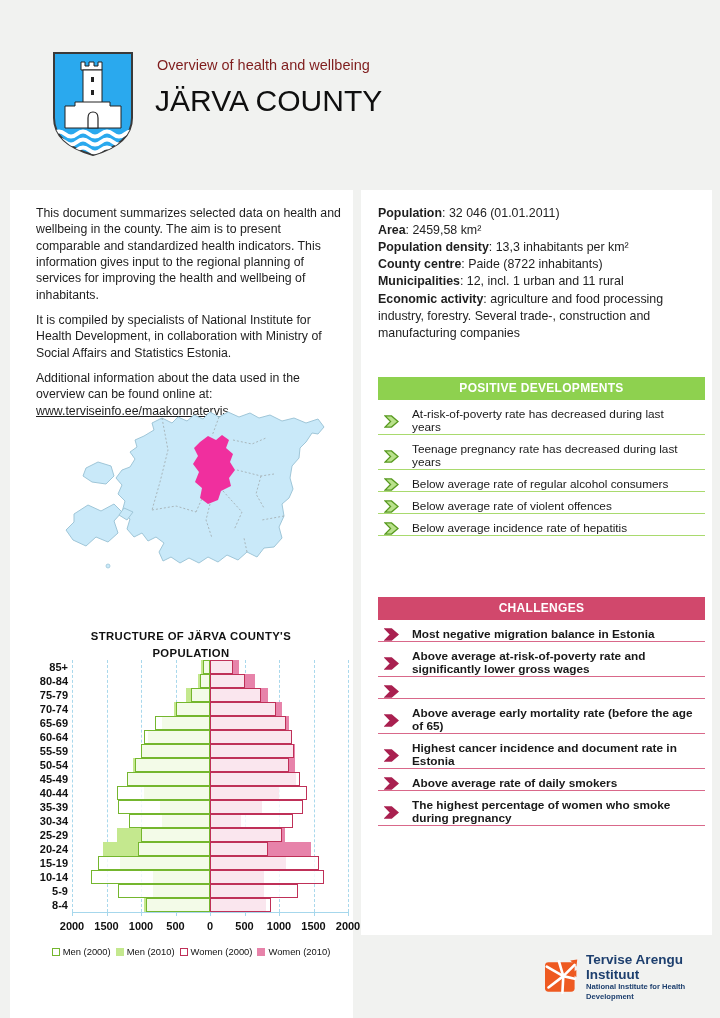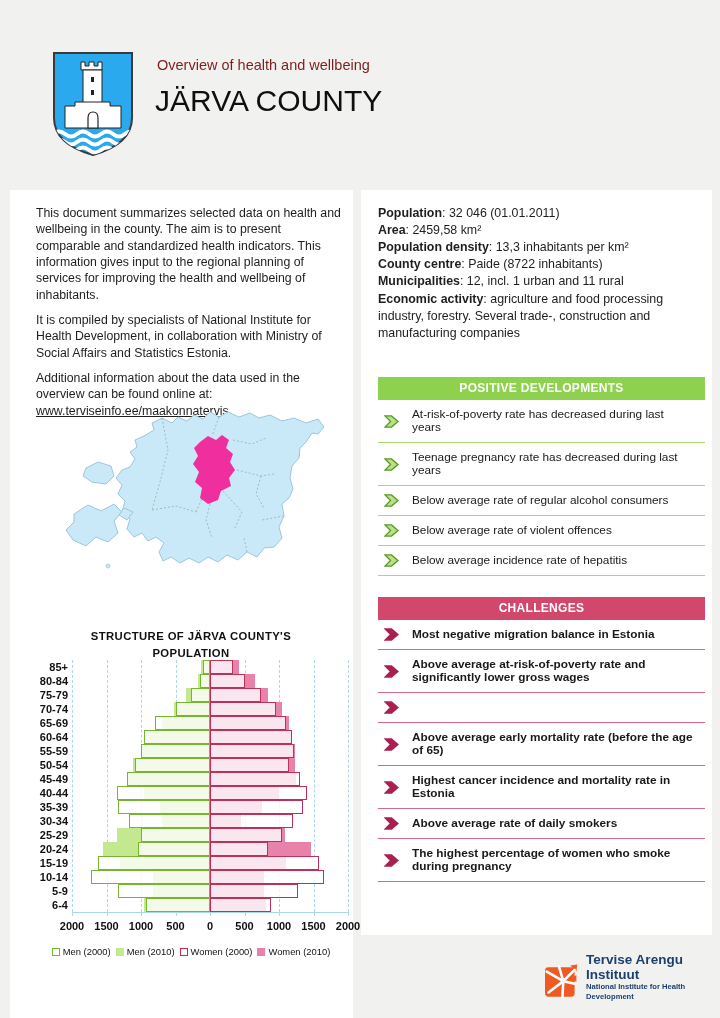--- a/index.html
+++ b/index.html
@@ -24,21 +24,21 @@
   .facts{position:absolute;left:378px;top:205px;width:326px;font-size:12.4px;line-height:1.38;color:#1e1e1e;}
   .fl-label{font-weight:bold;}
   
   .section{position:absolute;width:327px;left:378px;}
   .sec-positive{top:377px;}
   .sec-challenges{top:597px;}
   .sec-header{height:23px;line-height:23px;text-align:center;color:#fff;font-weight:bold;
     font-size:12px;letter-spacing:.3px;}
   .sec-positive .sec-header{background:var(--green);}
   .sec-challenges .sec-header{background:var(--red);}
-  .item{display:flex;align-items:center;padding:8px 0 8px 6px;}
+  .item{display:flex;align-items:center;padding:8px 0 0 6px;}
   .sec-positive .item{border-bottom:1px solid #a9da6e;}
   .sec-challenges .item{border-bottom:1px solid #d9688a;font-weight:bold;}
   .item .txt{font-size:11.8px;line-height:13px;color:#191919;margin-left:13px;width:282px;}
   .item svg{flex:0 0 auto;}
   
   .mapbox{position:absolute;left:56px;top:390px;width:302px;height:212px;}
   
   .chart{position:absolute;left:30px;top:620px;width:322px;height:340px;font-size:11px;}
   .c-title{position:absolute;top:8px;left:0;width:100%;text-align:center;font-weight:bold;
     font-size:11.3px;letter-spacing:.4px;color:#111;line-height:17px;}
@@ -47,21 +47,21 @@
   .tick{position:absolute;top:252px;width:1px;height:4px;background:#a6d7ec;}
   .bar{position:absolute;height:14px;box-sizing:border-box;}
   .bar.outline{background:rgba(255,255,255,.8);}
   .ylab{position:absolute;left:0;width:38px;text-align:right;font-weight:bold;font-size:11px;color:#111;}
   .xlab{position:absolute;top:300px;transform:translateX(-50%);font-weight:bold;font-size:11px;color:#111;}
   .legend{position:absolute;top:318px;left:0;width:100%;display:flex;justify-content:center;gap:5px;
     font-size:9.4px;color:#111;align-items:center;margin-top:8px;}
   .lg{display:flex;align-items:center;gap:3px;}
   .lg i{display:inline-block;width:8px;height:8px;box-sizing:border-box;}
   
-  .tai{position:absolute;left:545px;top:952px;display:flex;align-items:flex-end;}
+  .tai{position:absolute;left:545px;top:952px;display:flex;align-items:center;}
   .tai-txt{margin-left:8px;}
   .tai-l1{font-size:13.5px;font-weight:bold;color:#1d3f6e;line-height:15px;}
   .tai-l2{font-size:7.6px;font-weight:bold;color:#1d3f6e;line-height:10px;}
 </style>
 </head>
 <body>
 
 <div class="page">
 
   <svg class="coat" viewBox="0 0 84 108">
@@ -167,21 +167,21 @@
         <div class="item">
           <svg viewBox="0 0 16 14" width="15" height="13">
             <path d="M1,1 h7 l7,6 -7,6 h-7 l6,-6 z" fill="#a92050" stroke="#a92050" stroke-width="1.4"></path>
           </svg>
           <span class="txt">Above average early mortality rate (before the age of 65)</span>
         </div>
         <div class="item">
           <svg viewBox="0 0 16 14" width="15" height="13">
             <path d="M1,1 h7 l7,6 -7,6 h-7 l6,-6 z" fill="#a92050" stroke="#a92050" stroke-width="1.4"></path>
           </svg>
-          <span class="txt">Highest  cancer incidence and mortality rate in Estonia</span>
+          <span class="txt">Highest  cancer incidence and document rate in Estonia</span>
         </div>
         <div class="item">
           <svg viewBox="0 0 16 14" width="15" height="13">
             <path d="M1,1 h7 l7,6 -7,6 h-7 l6,-6 z" fill="#a92050" stroke="#a92050" stroke-width="1.4"></path>
           </svg>
           <span class="txt">Above average rate of daily smokers</span>
         </div>
         <div class="item">
           <svg viewBox="0 0 16 14" width="15" height="13">
             <path d="M1,1 h7 l7,6 -7,6 h-7 l6,-6 z" fill="#a92050" stroke="#a92050" stroke-width="1.4"></path>
@@ -353,21 +353,21 @@
       <div class="ylab" style="top: 139px;">50-54</div>
       <div class="ylab" style="top: 153px;">45-49</div>
       <div class="ylab" style="top: 167px;">40-44</div>
       <div class="ylab" style="top: 181px;">35-39</div>
       <div class="ylab" style="top: 195px;">30-34</div>
       <div class="ylab" style="top: 209px;">25-29</div>
       <div class="ylab" style="top: 223px;">20-24</div>
       <div class="ylab" style="top: 237px;">15-19</div>
       <div class="ylab" style="top: 251px;">10-14</div>
       <div class="ylab" style="top: 265px;">5-9</div>
-      <div class="ylab" style="top: 279px;">6-4</div>
+      <div class="ylab" style="top: 279px;">8-4</div>
     </div>
 
   <div class="tai">
     <svg width="38" height="40" viewBox="0 0 38 40">
       <rect x="0" y="3" width="34" height="34" rx="4" fill="#ee5a21"></rect>
       <polygon points="37,0 29,1 36,8" fill="#ee5a21"></polygon>
       <polygon points="36,12 30,16 36,20" fill="#ee5a21"></polygon>
       <g stroke="#ffffff" stroke-width="3" stroke-linecap="round">
         <line x1="21" y1="19" x2="2" y2="8"></line>
         <line x1="21" y1="19" x2="16" y2="2"></line>

